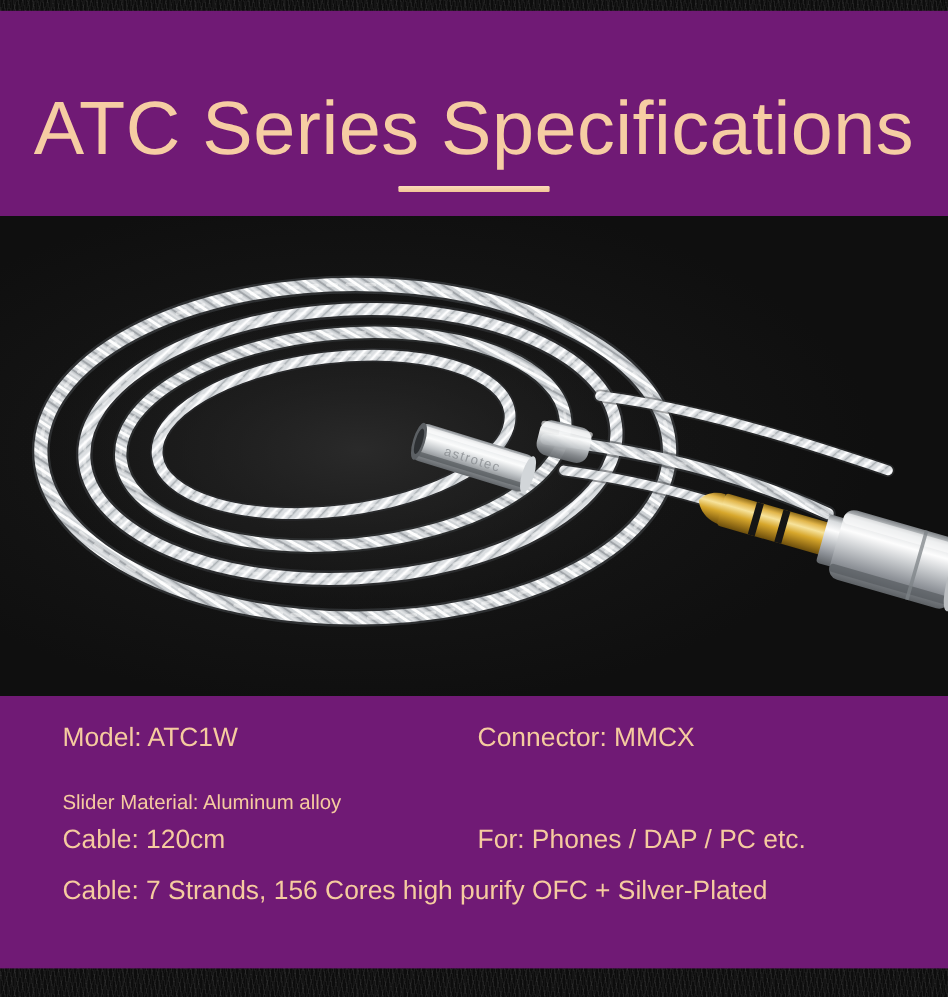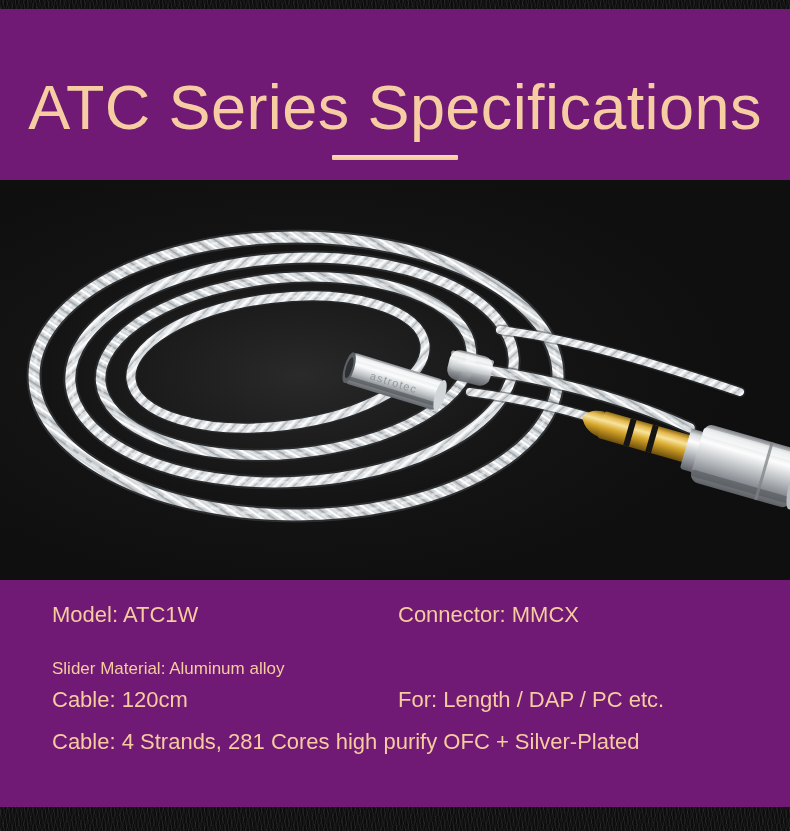--- a/index.html
+++ b/index.html
@@ -241,19 +241,19 @@
 
     <div class="spec-line col-left sz-lg row1">Model: ATC1W</div>
 
     <div class="spec-line col-left sz-sm row2">Slider Material: Aluminum alloy</div>
 
     <div class="spec-line col-left sz-lg row3">Cable: 120cm</div>
 
     <div class="spec-line col-right sz-lg row1">Connector: MMCX</div>
 
 
-    <div class="spec-line col-right sz-lg row3">For: Length / DAP / PC etc.</div>
-
-    <div class="spec-line col-left sz-lg row4">Cable: 4 Strands, 281 Cores high purify OFC + Silver-Plated</div>
+    <div class="spec-line col-right sz-lg row3">For: Phones / DAP / PC etc.</div>
+
+    <div class="spec-line col-left sz-lg row4">Cable: 7 Strands, 156 Cores high purify OFC + Silver-Plated</div>
   </div>
 
   <div class="texture-band texture-bottom"></div>
 </div>
 
 </body></html>

